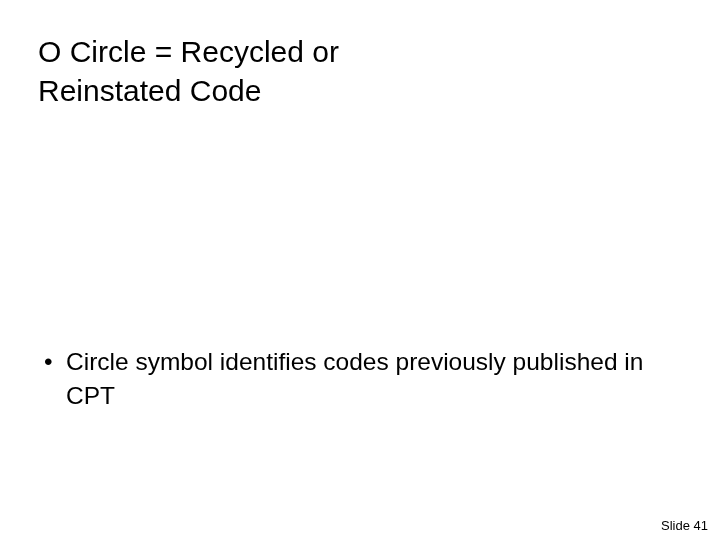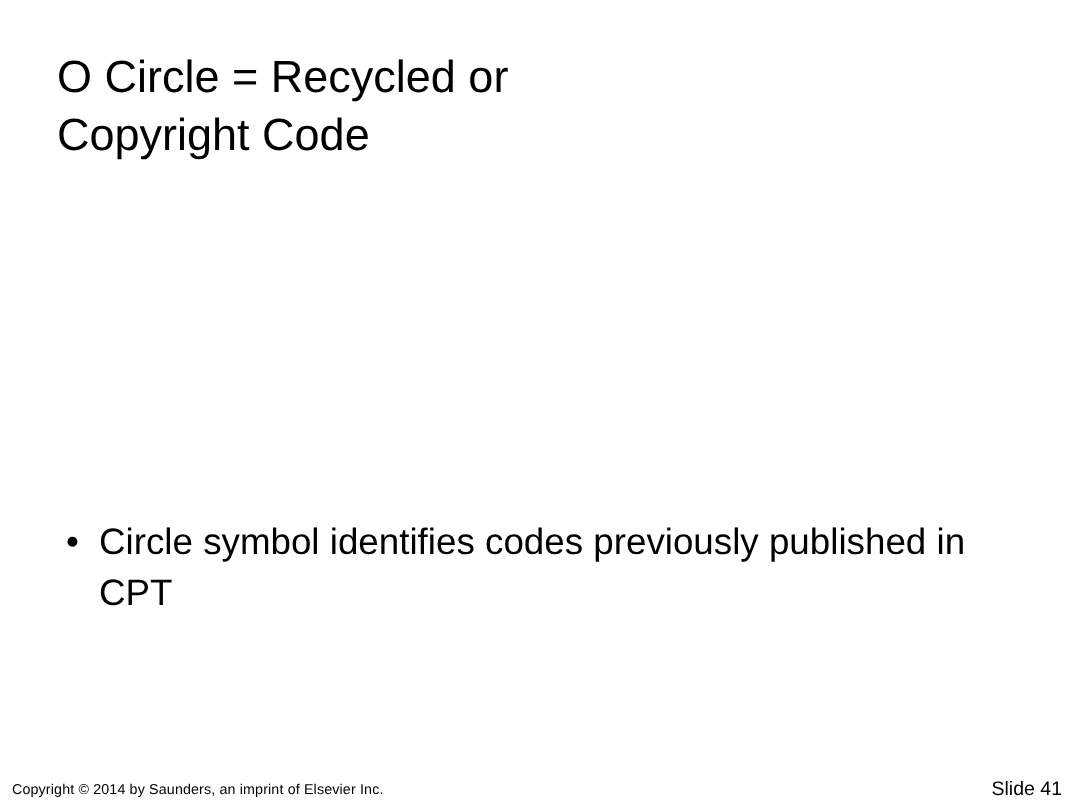--- a/index.html
+++ b/index.html
@@ -173,27 +173,26 @@
     font-size: 13px;
     color: #000000;
   }
 </style>
 </head>
 <body>
 
 <div class="slide">
 
   <div class="title">O Circle = Recycled or
-Copyright Code</div>
+Reinstated Code</div>
 
 
   <ul class="bullet-list">
     <li class="bullet-item">
       <span class="dot">•</span>
       <span>Circle symbol identifies codes previously published in CPT</span>
     </li>
   </ul>
 
-  <div class="footer-copyright">Copyright © 2014 by Saunders, an imprint of Elsevier Inc.</div>
 
   <div class="footer-slide">Slide 41</div>
 
 </div>
 
 </body></html>

